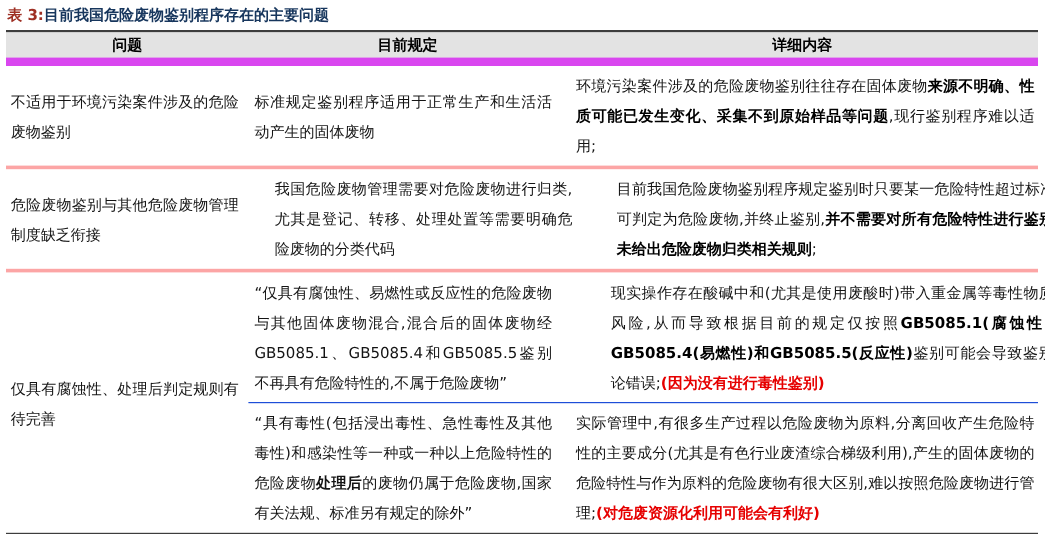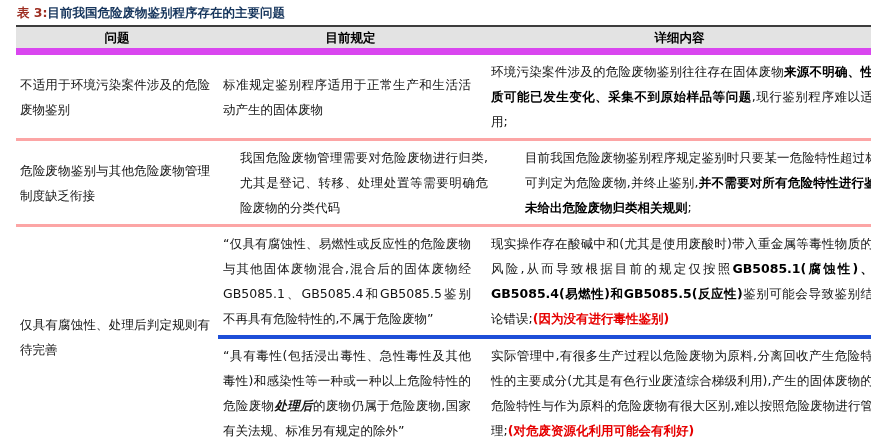--- a/index.html
+++ b/index.html
@@ -8,21 +8,21 @@
     background: #ffffff;
     width: 871px;
     height: 445px;
     overflow: hidden;
     font-family: "DejaVu Sans", "Liberation Sans", sans-serif;
   }
   .page {
     box-sizing: border-box;
     width: 871px;
     height: 398px;
-    padding: 3px 5px 0 16px;
+    padding: 3px 5px 0 5px;
     border-radius: 14px;
   }
   .title-bar {
     font-size: 12.5px;
     font-weight: bold;
     line-height: 17px;
     margin: 1px 0 4px 1px;
     white-space: nowrap;
   }
   .title-prefix { color: var(--title-prefix, #9E2F23); }
@@ -60,34 +60,34 @@
     display: grid;
     grid-template-columns: 202px 658px;
     align-items: center;
   }
   .subrow {
     display: grid;
     grid-template-columns: 265px 393px;
     align-items: center;
     min-height: 104px;
   }
-  .subrow-divider { border-bottom: 4px solid #1d4ed8; }
+  .subrow-divider { border-bottom: 1px solid #1d4ed8; gap: 29px; }
 
   .cell {
     font-size: 12.5px;
     line-height: 25px;
     color: #141414;
     text-align: justify;
   }
   .c1 { padding: 4px 8px 4px 4px; }
   .c2 { padding: 4px 12px 4px 5px; }
   .c3 { padding: 4px 3px 4px 8px; }
 
   .seg-bold { font-weight: bold; color: #000; }
-  .seg-em   { font-weight: bold; font-style: italic; }
+  .seg-em   { font-weight: bold; }
   .seg-red  { font-weight: bold; color: var(--accent-red, #E60000); }
 
   .source-note {
     font-size: 11.5px;
     line-height: 15px;
     color: #1c1c1c;
     padding: 6px 0 0 0;
   }
 </style>
 </head>

